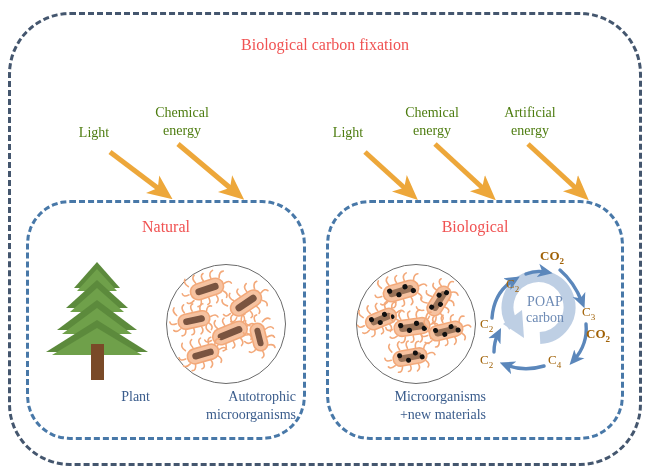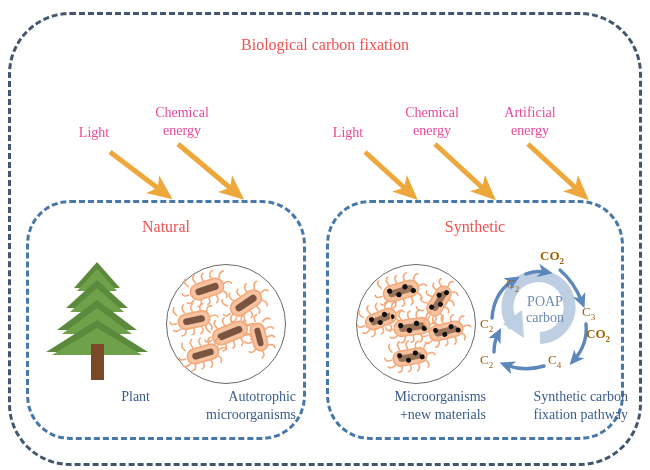--- a/index.html
+++ b/index.html
@@ -22,21 +22,21 @@
     left:326px;top:196px;width:298px;height:240px;
     border:3px dashed #4878a8;border-radius:44px;
   }
 
   
   .title-red{position:absolute;color:#f05252;font-size:16px;white-space:nowrap;}
   #diagram-title{left:0;top:32px;width:650px;text-align:center;}
   #natural-title{left:26px;top:214px;width:280px;text-align:center;}
   #artificial-title{left:326px;top:214px;width:298px;text-align:center;}
 
-  .energy-label{position:absolute;color:#ec4899;font-size:14px;
+  .energy-label{position:absolute;color:#4d7c0f;font-size:14px;
                 text-align:center;line-height:1.25;white-space:pre-line;}
 
   .caption{position:absolute;color:#3a5c8c;font-size:14px;
            text-align:right;line-height:1.3;white-space:pre-line;}
 
   
   .energy-arrow{position:absolute;}
 
   
   #plant{position:absolute;left:44px;top:256px;width:106px;height:120px;}
@@ -66,21 +66,21 @@
 <body>
 
 <div id="stage">
 
   <div class="frame" id="outer-frame"></div>
   <div class="frame" id="natural-frame"></div>
   <div class="frame" id="artificial-frame"></div>
 
   <div class="title-red" id="diagram-title">Biological carbon fixation</div>
   <div class="title-red" id="natural-title">Natural</div>
-  <div class="title-red" id="artificial-title">Synthetic</div>
+  <div class="title-red" id="artificial-title">Biological</div>
 
   <div class="energy-label" style="left:60px;top:120px;width:68px;">Light</div>
   <div class="energy-label" style="left:140px;top:100px;width:84px;">Chemical
 energy</div>
 
   <div class="energy-label" style="left:318px;top:120px;width:60px;">Light</div>
   <div class="energy-label" style="left:390px;top:100px;width:84px;">Chemical
 energy</div>
   <div class="energy-label" style="left:487px;top:100px;width:86px;">Artificial
 energy</div>
@@ -291,16 +291,14 @@
     <span class="cyc-label" style="left:2px;top:68px;">C<sub>2</sub></span>
     <span class="cyc-label" style="left:2px;top:104px;">C<sub>2</sub></span>
     <span class="cyc-label" style="left:70px;top:104px;">C<sub>4</sub></span>
   </div>
 
   <div class="caption" style="left:46px;top:384px;width:104px;">Plant</div>
   <div class="caption" style="left:154px;top:384px;width:142px;">Autotrophic
 microorganisms</div>
   <div class="caption" style="left:344px;top:384px;width:142px;">Microorganisms
 +new materials</div>
-  <div class="caption" style="left:488px;top:384px;width:140px;">Synthetic carbon
-fixation pathway</div>
 
 </div>
 
 </body></html>

